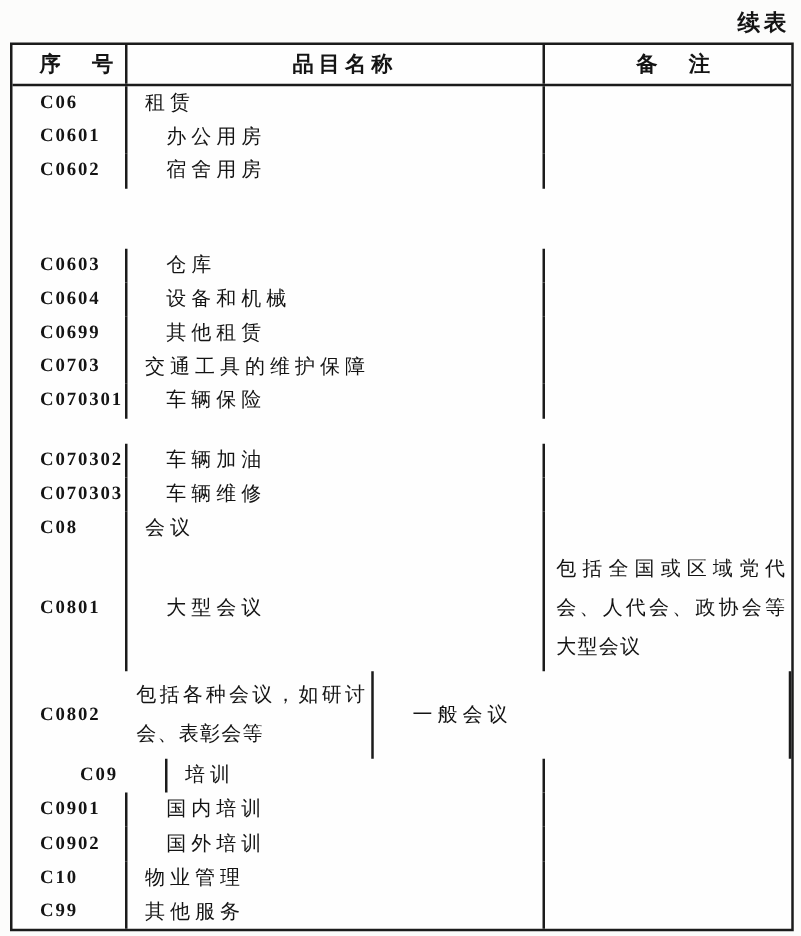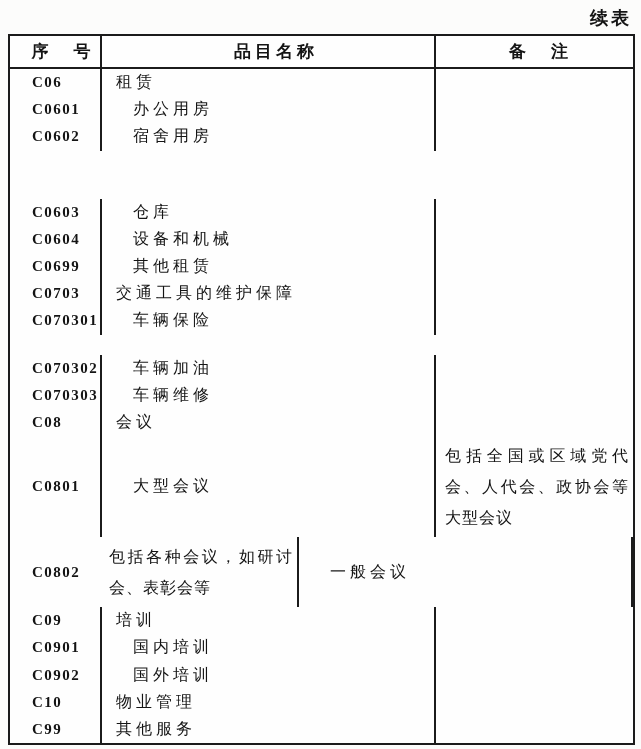--- a/index.html
+++ b/index.html
@@ -168,21 +168,21 @@
             <div class="remark-text">包括全国或区域党代会、人代会、政协会等大型会议</div>
           </div>
         </div>
         <div class="row" style="flex: 2.4 1 0px; min-height: 70px;">
           <div class="cell col-code">C0802</div>
           <div class="cell col-remark">
             <div class="remark-text">包括各种会议，如研讨会、表彰会等</div>
           </div>
           <div class="cell col-name indent-1">一般会议</div>
         </div>
-        <div class="row" style="flex: 1 1 0px;">
+        <div class="row" style="flex: 1 1 0px; padding-left: 32px;">
           <div class="cell col-code">C09</div>
           <div class="cell col-name">培训</div>
           <div class="cell col-remark"></div>
         </div>
         <div class="row" style="flex: 1 1 0px;">
           <div class="cell col-code">C0901</div>
           <div class="cell col-name indent-1">国内培训</div>
           <div class="cell col-remark"></div>
         </div>
         <div class="row" style="flex: 1 1 0px;">

